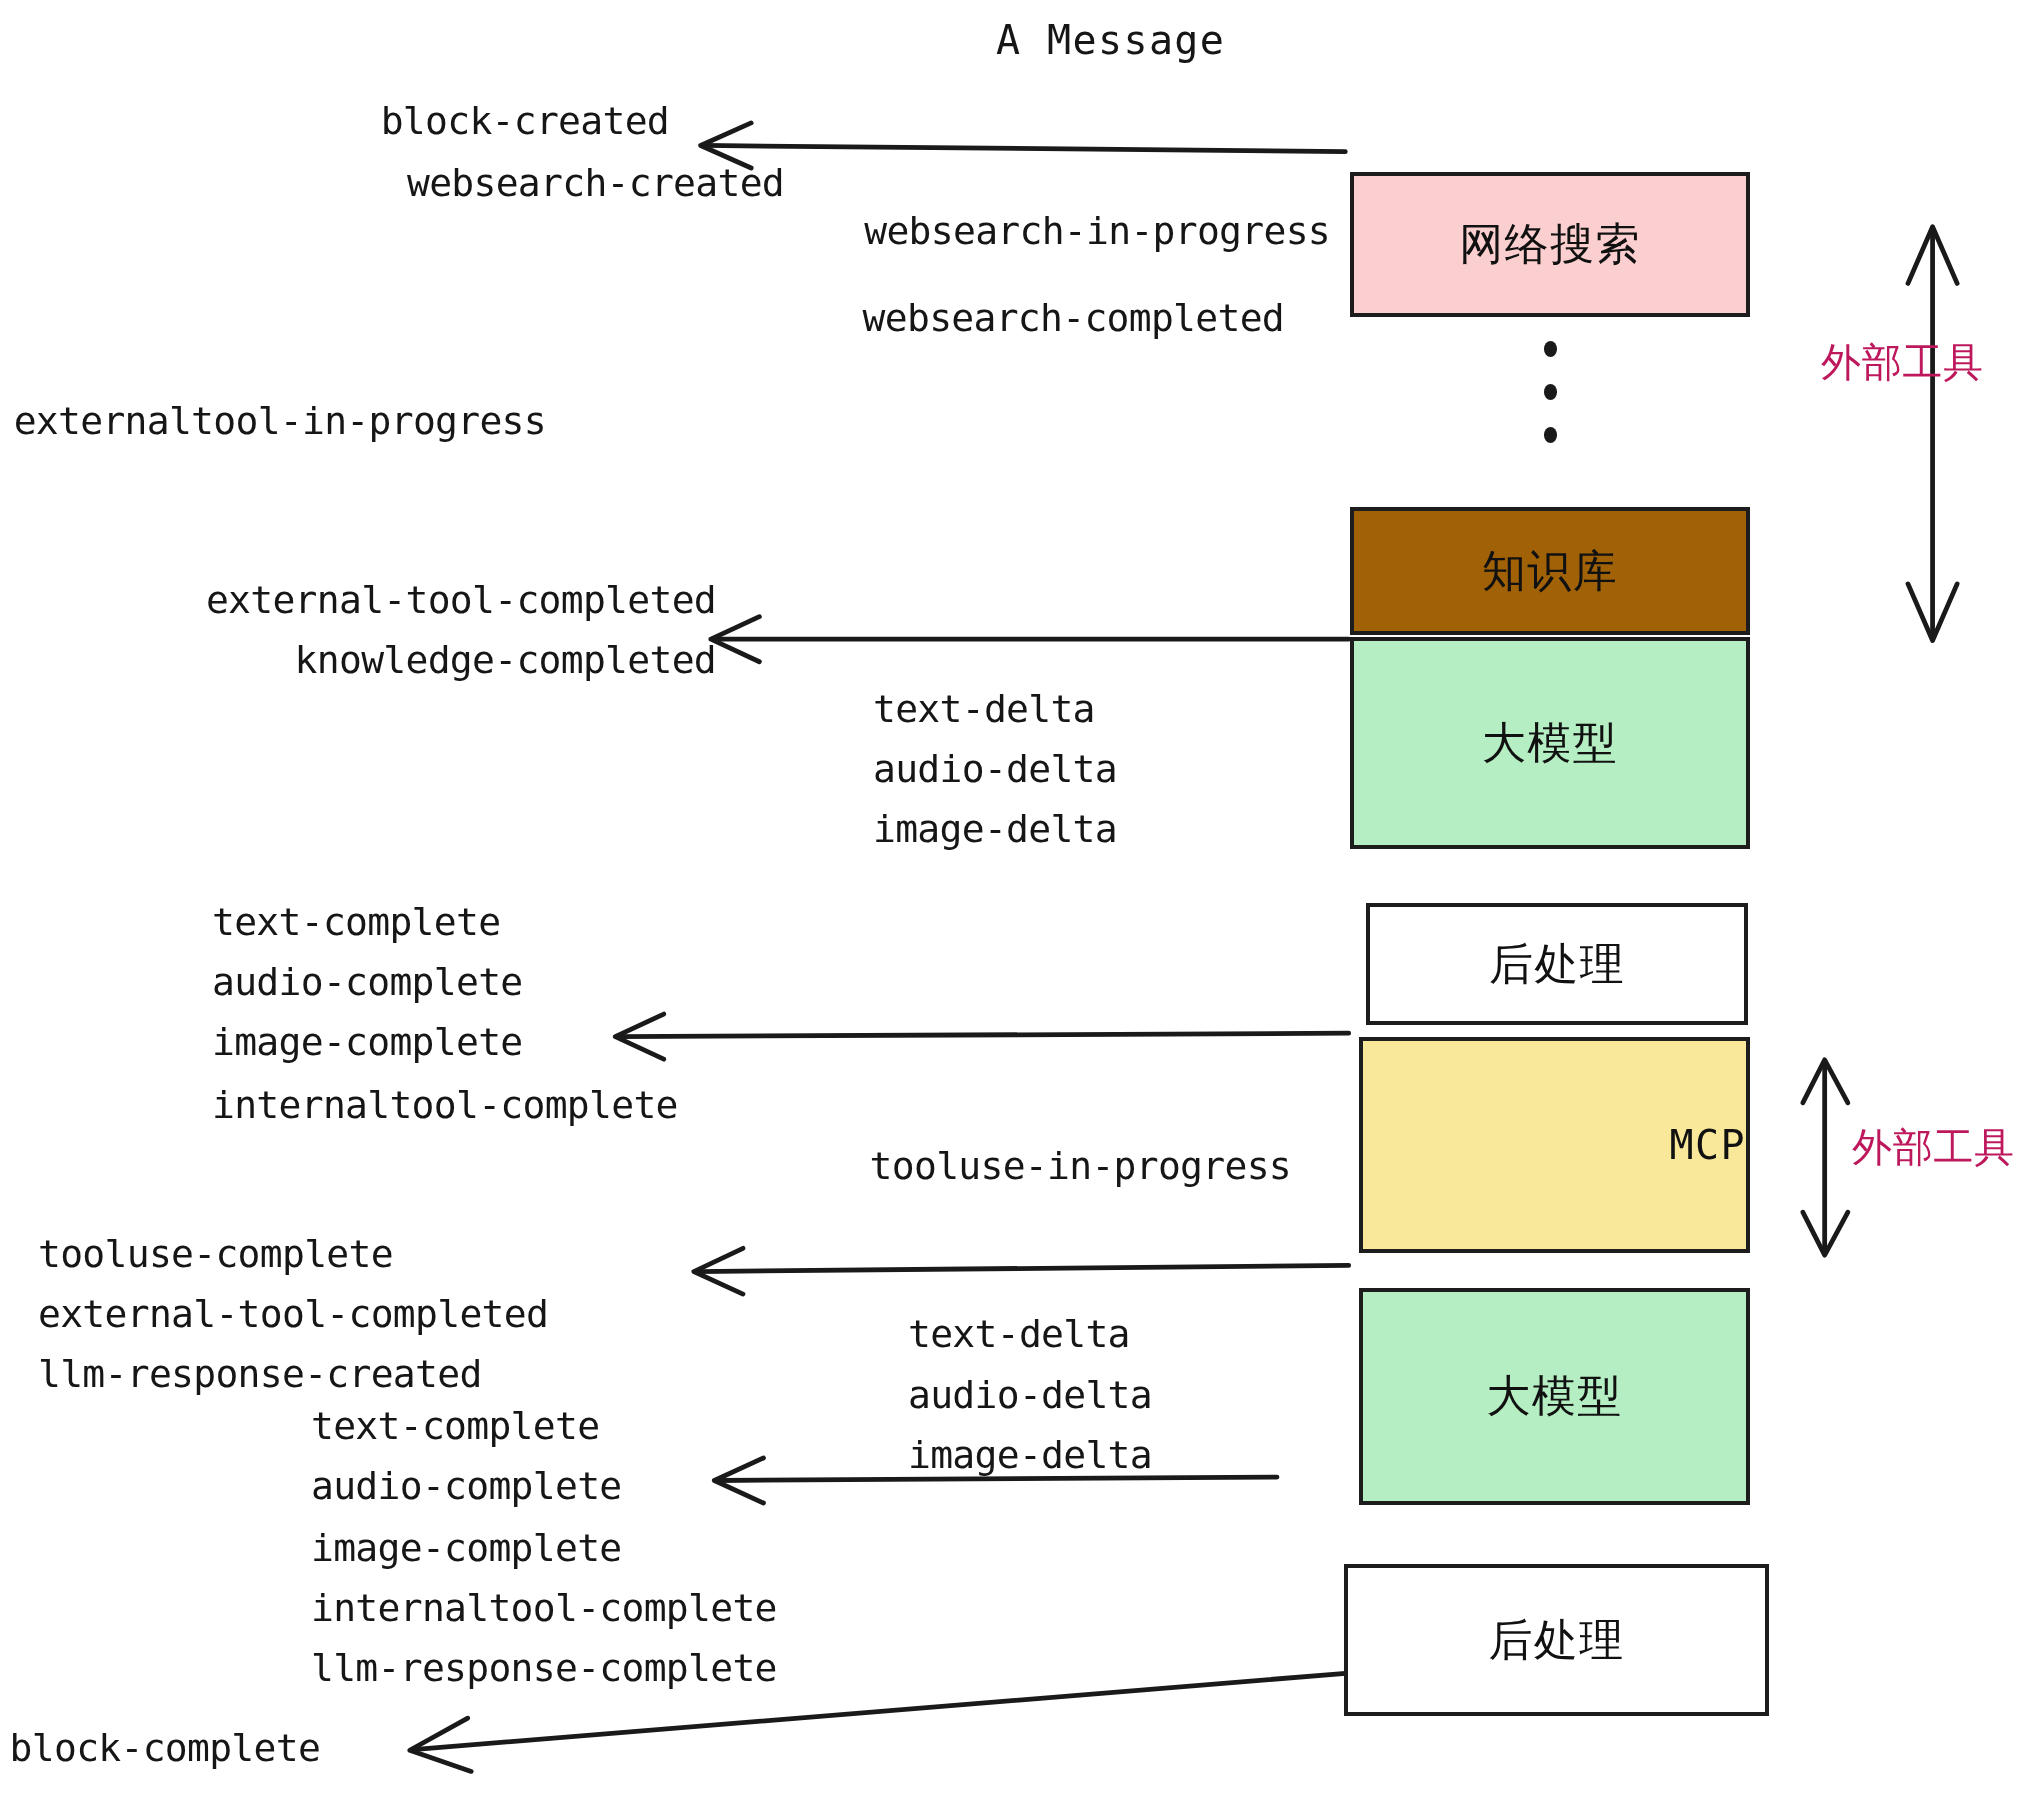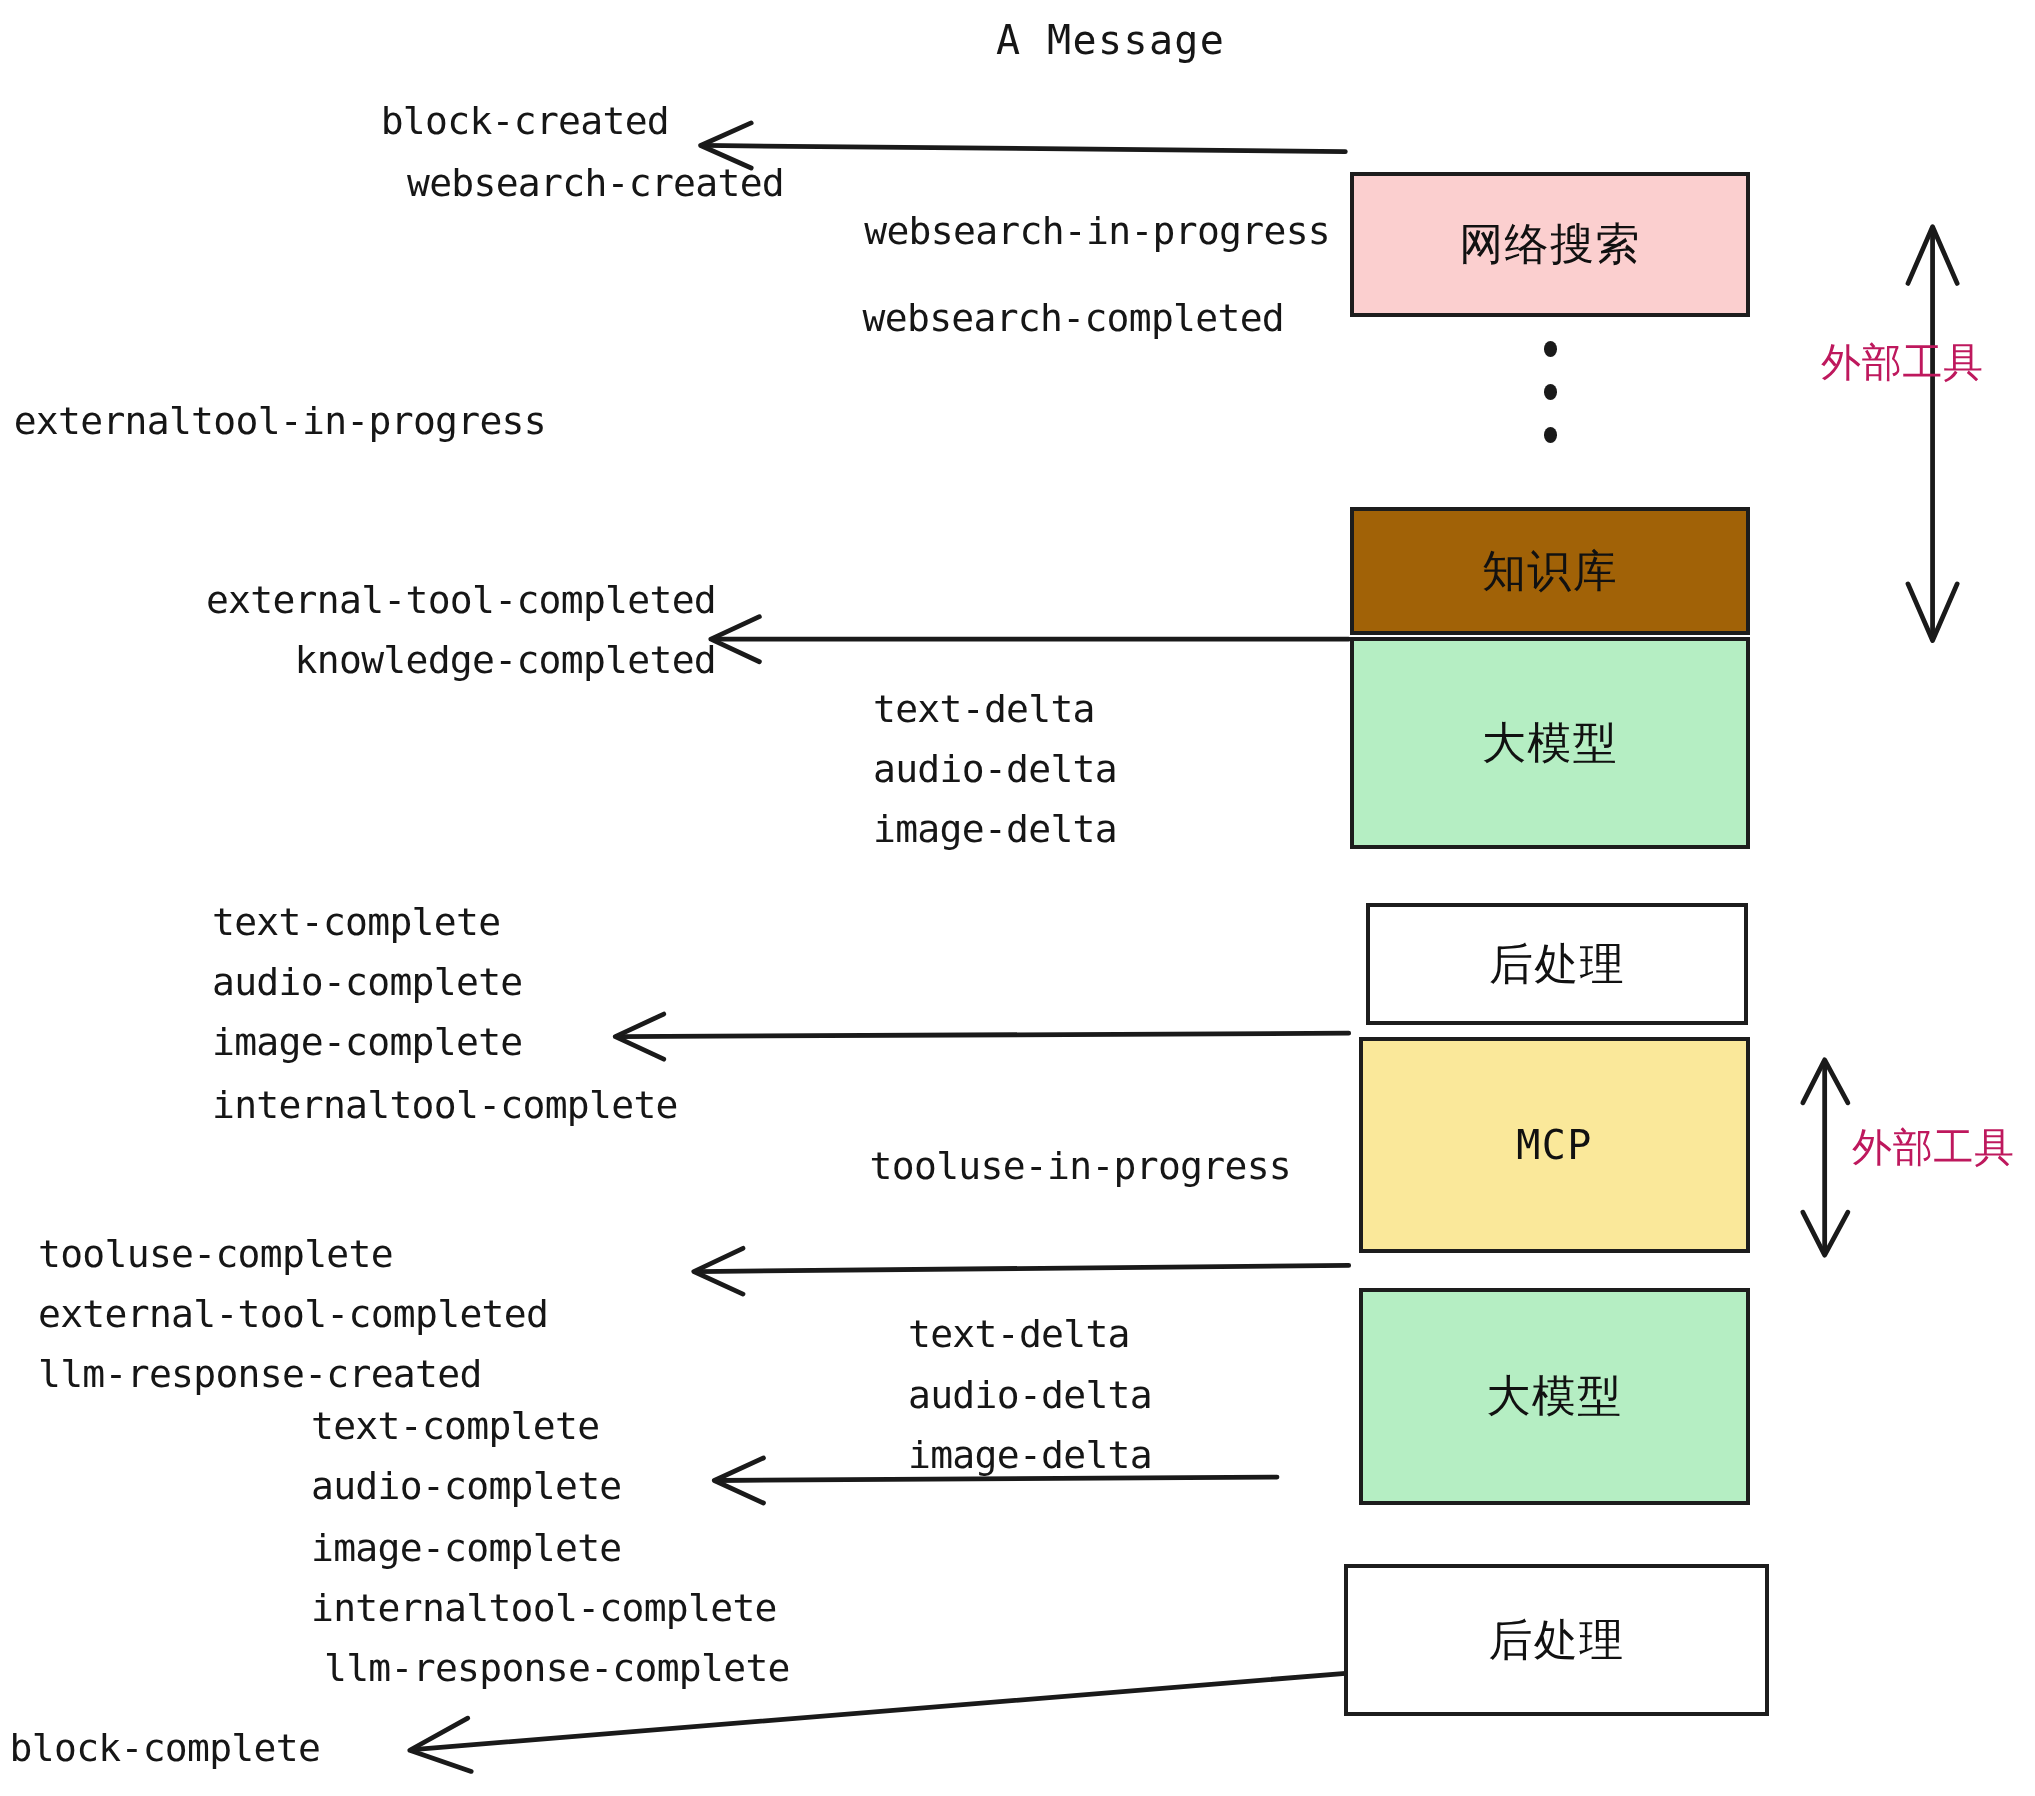--- a/index.html
+++ b/index.html
@@ -134,21 +134,21 @@
   </div>
 
   <div class="box" style="left:1350px; top:637px; width:400px; height:212px; background:#b5eec3;">
     <span>大模型</span>
   </div>
 
   <div class="box" style="left:1366px; top:903px; width:382px; height:122px; background:#ffffff;">
     <span>后处理</span>
   </div>
 
-  <div class="box mono" style="left:1359px; top:1037px; width:391px; height:216px; background:#fae89a;">
+  <div class="box mono" style="left:1359px; top:1037px; width:391px; height:216px; background:#fae89a;justify-content:flex-end;">
     <span>MCP</span>
   </div>
 
   <div class="box" style="left:1359px; top:1288px; width:391px; height:217px; background:#b5eec3;">
     <span>大模型</span>
   </div>
 
   <div class="box" style="left:1344px; top:1564px; width:425px; height:152px; background:#ffffff;">
     <span>后处理</span>
   </div>
@@ -183,18 +183,18 @@
   <div class="lbl" style="left:38px; top:1355px;">llm-response-created</div>
 
   <div class="lbl" style="left:908px; top:1315px;">text-delta</div>
   <div class="lbl" style="left:908px; top:1376px;">audio-delta</div>
   <div class="lbl" style="left:908px; top:1436px;">image-delta</div>
 
   <div class="lbl" style="left:311px; top:1407px;">text-complete</div>
   <div class="lbl" style="left:311px; top:1467px;">audio-complete</div>
   <div class="lbl" style="left:311px; top:1529px;">image-complete</div>
   <div class="lbl" style="left:311px; top:1589px;">internaltool-complete</div>
-  <div class="lbl" style="left:324px; top:1649px;">llm-response-complete</div>
+  <div class="lbl" style="left:311px; top:1649px;">llm-response-complete</div>
 
   <div class="lbl" style="left:9.6px; top:1729px;">block-complete</div>
 
 </div>
 
 
 </body></html>

